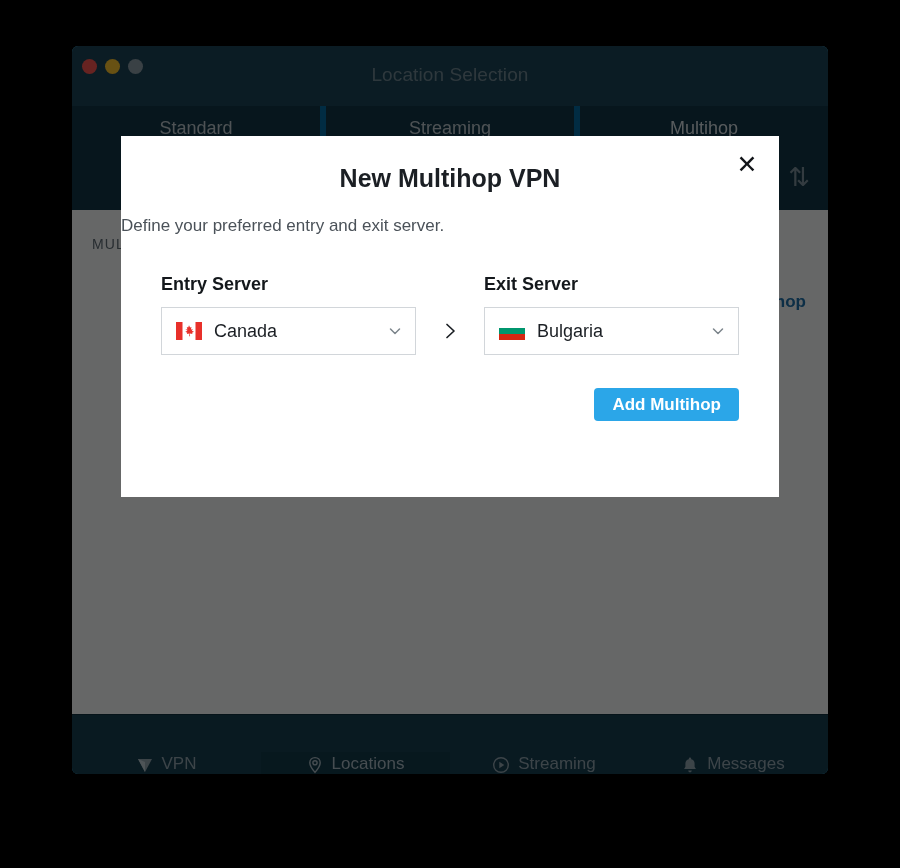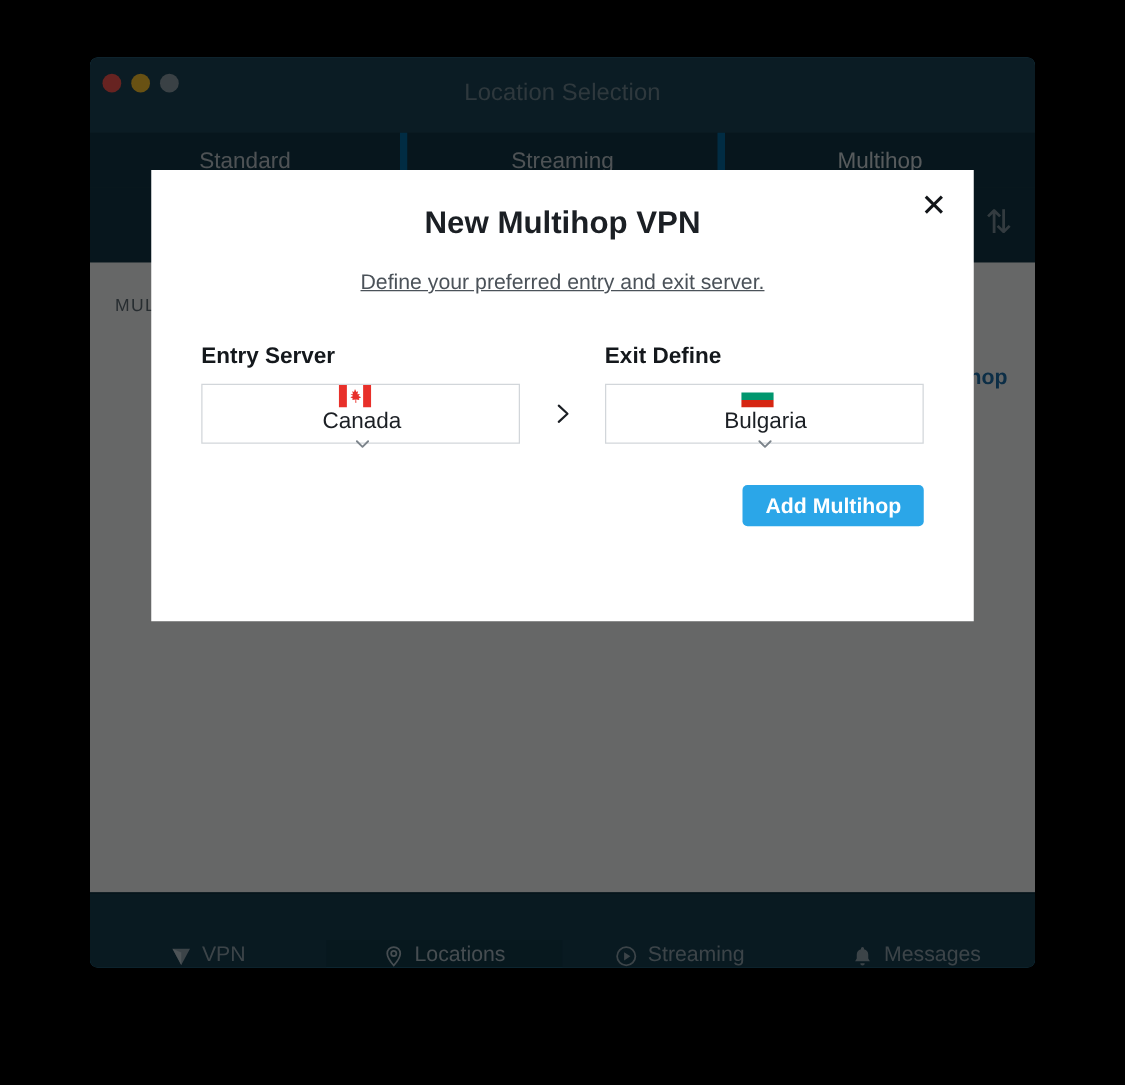--- a/index.html
+++ b/index.html
@@ -188,25 +188,24 @@
     font-family: "DejaVu Sans", sans-serif;
   }
   #modal-title {
     text-align: center;
     margin-top: 28px;
     font-size: 25px;
     font-weight: 700;
     color: #1b1f24;
   }
   #modal-subtitle {
-    text-align: center;
+    text-align: left;
     margin-top: 23px;
     font-size: 17px;
     color: #4b5259;
-    text-decoration: underline;
   }
 
   #field-row {
     display: flex;
     align-items: flex-end;
     margin-top: 38px;
     padding: 0 40px;
   }
   .field-col { width: 256px; }
   .field-label {
@@ -216,21 +215,20 @@
     margin-bottom: 12px;
   }
   .select-box {
     height: 48px;
     border: 1px solid #d2d6da;
     background: #ffffff;
     display: flex;
     align-items: center;
     padding: 0 12px 0 14px;
     position: relative;
-    flex-direction: column;
   }
   .flag {
     width: 26px;
     height: 18px;
     margin-right: 12px;
     flex: 0 0 auto;
     display: block;
   }
   .select-text {
     font-size: 18px;
@@ -374,21 +372,21 @@
         </div>
       </div>
 
       <div id="arrow-sep">
         <svg width="18" height="20" viewBox="0 0 18 20">
           <path d="M6 3.5 L13 10 L6 16.5" fill="none" stroke="#1b1f24" stroke-width="1.7" stroke-linecap="round" stroke-linejoin="round"></path>
         </svg>
       </div>
 
       <div class="field-col">
-        <div class="field-label">Exit Define</div>
+        <div class="field-label">Exit Server</div>
         <div class="select-box">
           <svg class="flag" viewBox="0 0 26 18">
             <rect x="0" y="0" width="26" height="6" fill="#ffffff"></rect>
             <rect x="0" y="6" width="26" height="6" fill="#00966e"></rect>
             <rect x="0" y="12" width="26" height="6" fill="#d62612"></rect>
           </svg>
           <span class="select-text">Bulgaria</span>
           <svg class="caret" width="16" height="16" viewBox="0 0 16 16">
             <path d="M3.5 6 L8 10.5 L12.5 6" fill="none" stroke="#7c848b" stroke-width="1.5" stroke-linecap="round" stroke-linejoin="round"></path>
           </svg>

